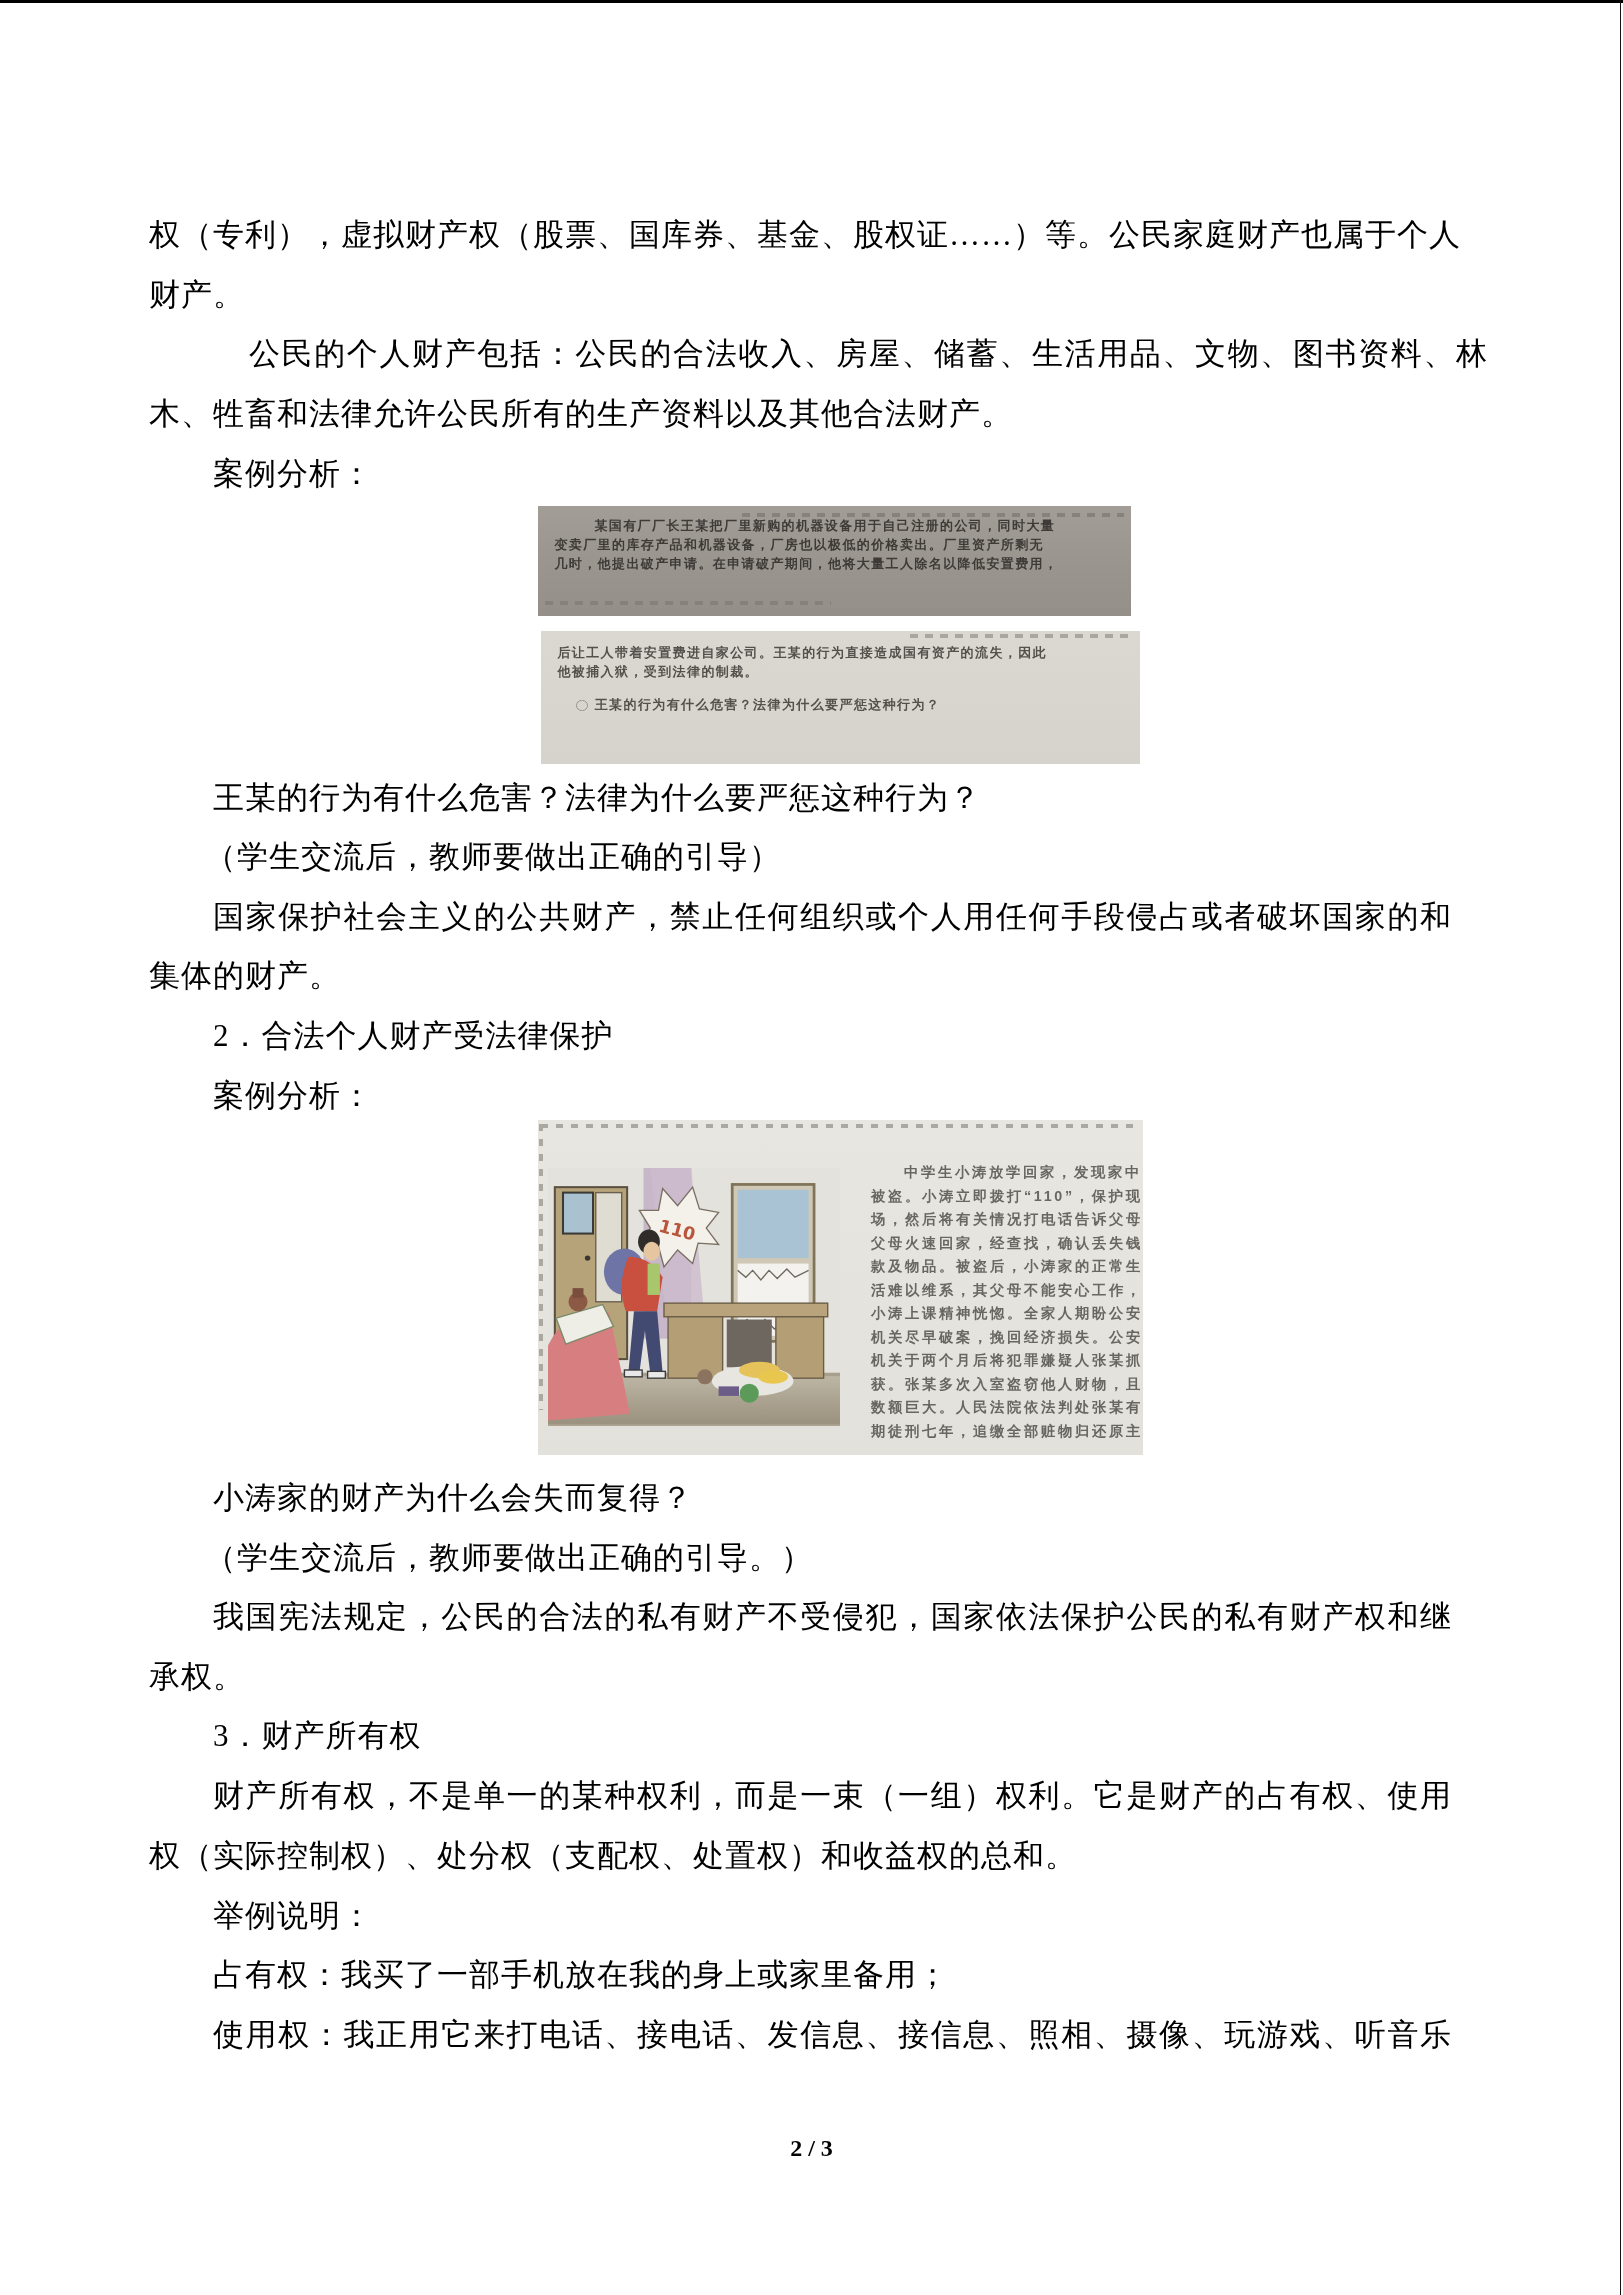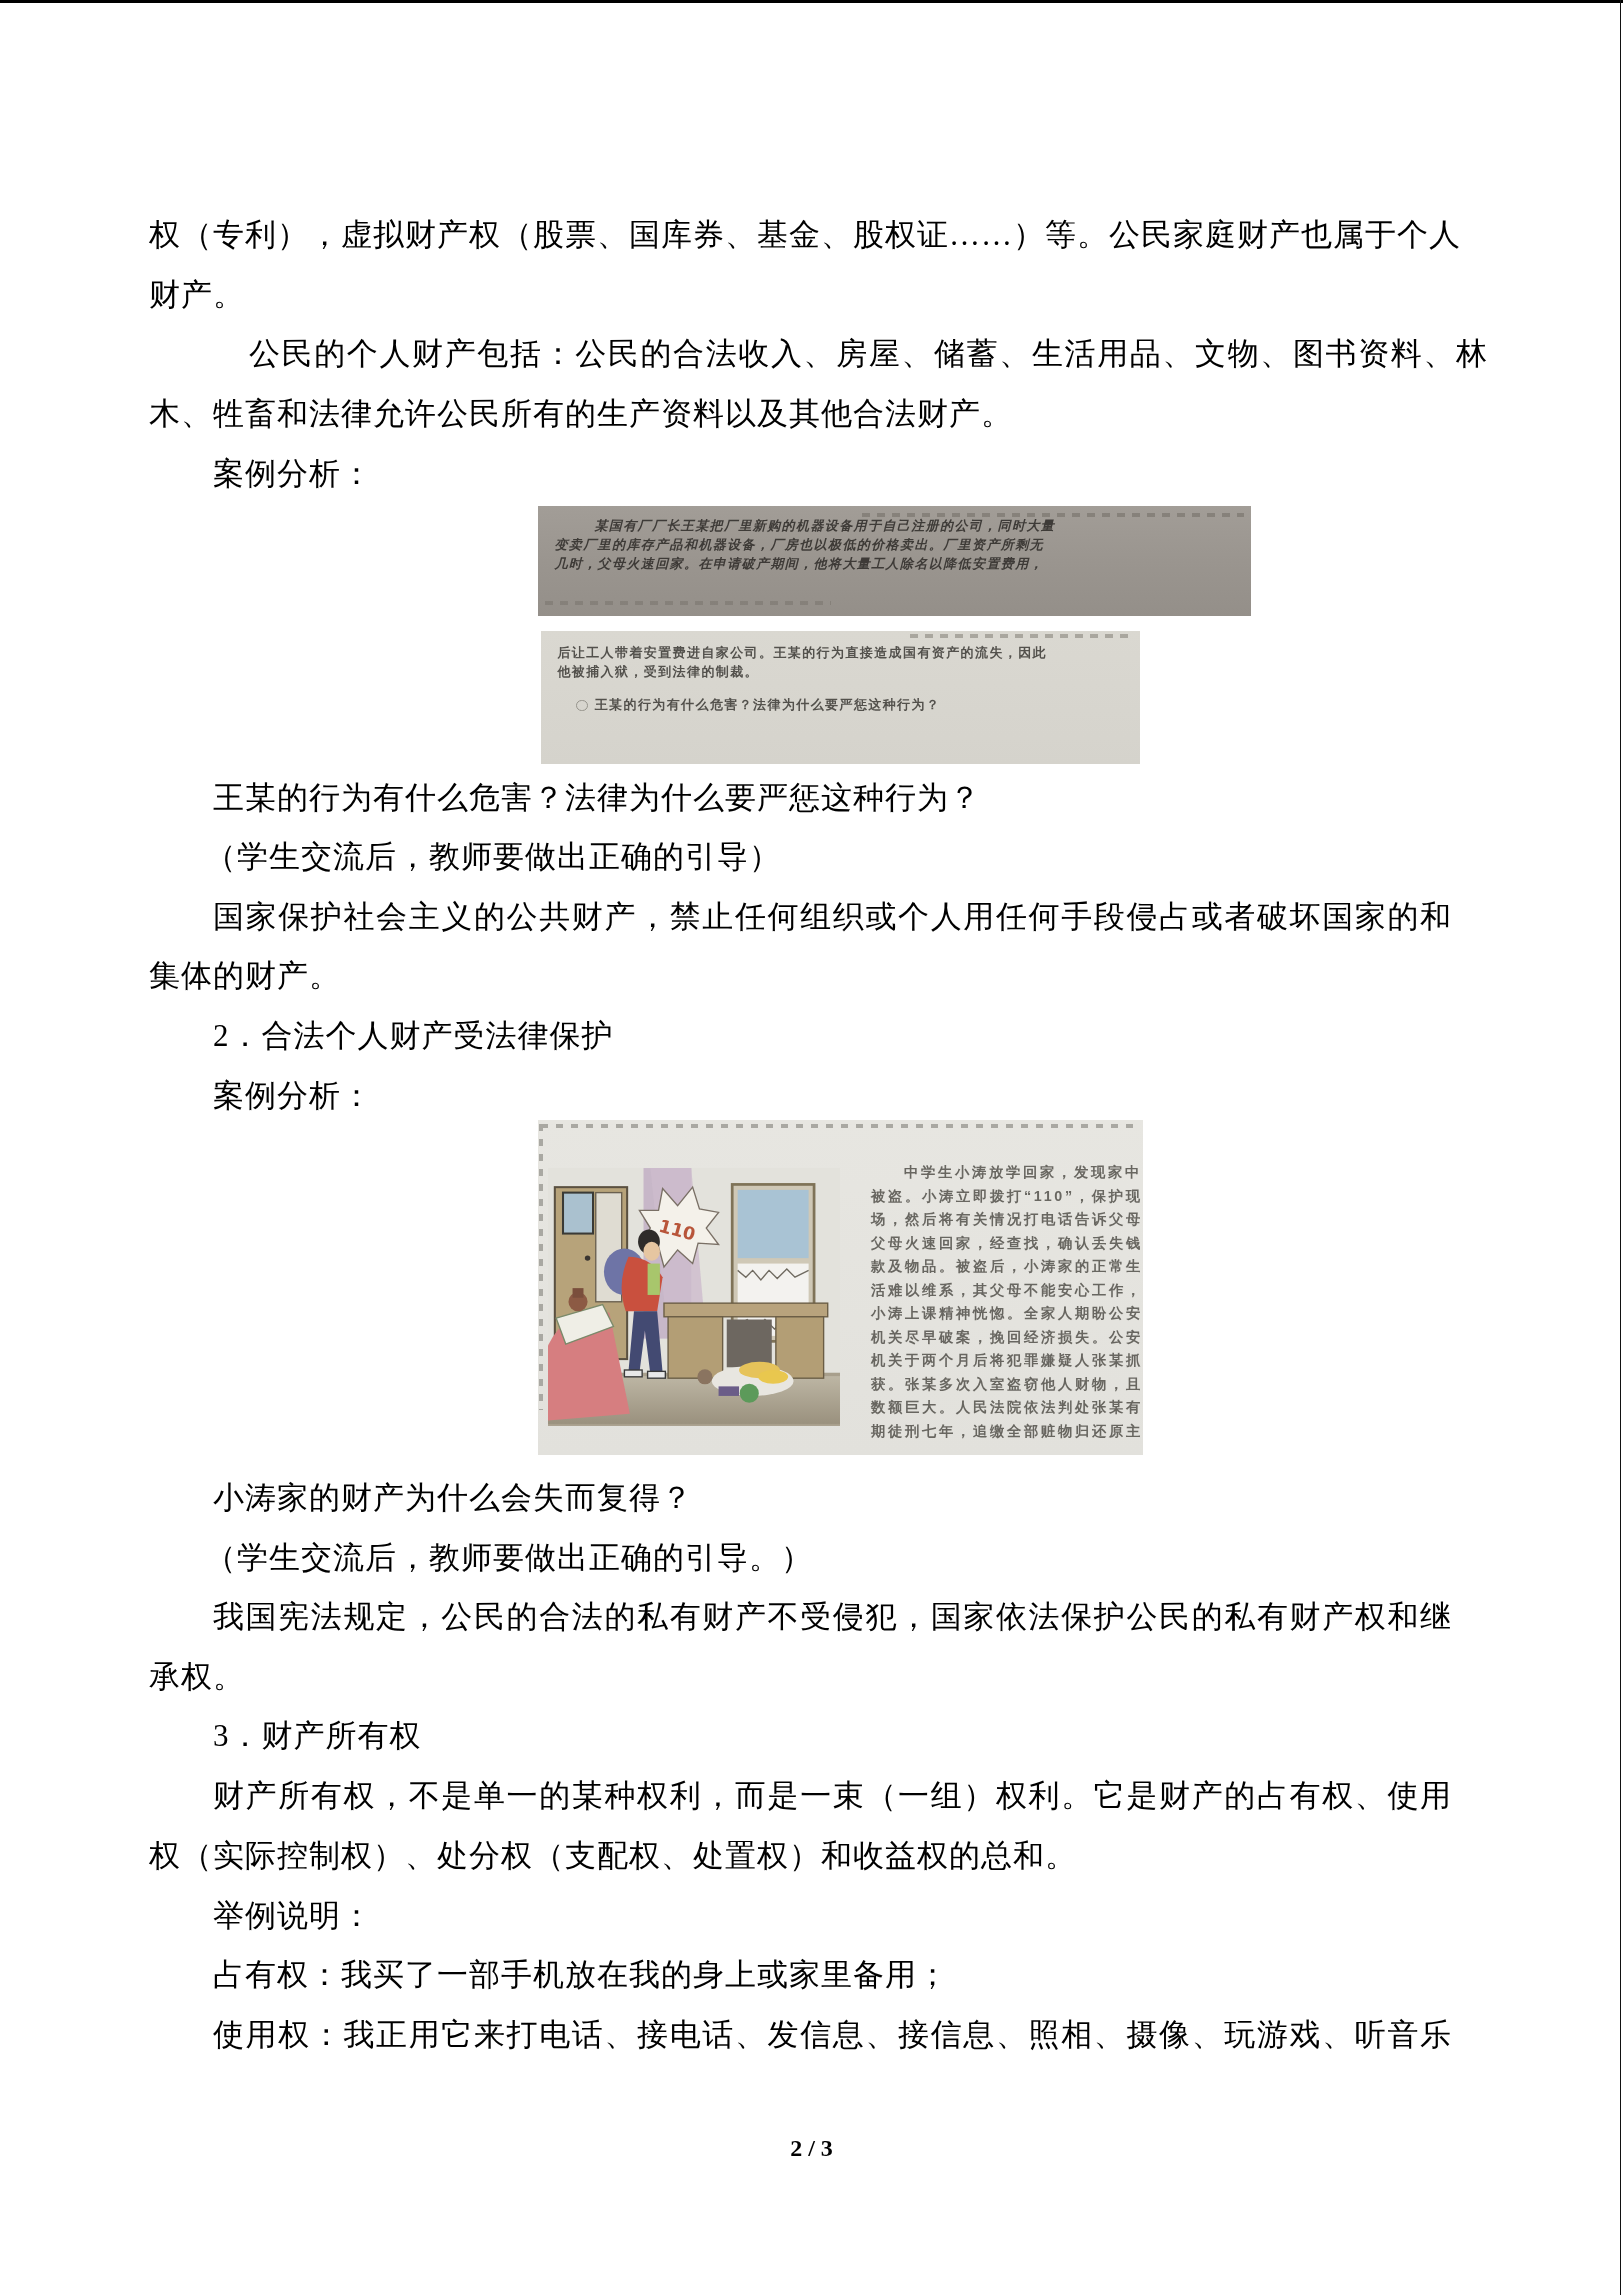--- a/index.html
+++ b/index.html
@@ -8,23 +8,23 @@
   .top-border { position: absolute; left: 0; top: 0; width: 1623px; height: 2.7px; background: #000; }
   .right-border { position: absolute; left: 1620px; top: 0; width: 1.4px; height: 2295px; background: #111; }
   .line { position: absolute; font-size: 31px; line-height: 38px; white-space: nowrap;
           letter-spacing: 1px; height: 38px; }
   .justify { width: 1304px; text-align: justify; text-align-last: justify; }
   .justify.ind { width: 1239px; }
   .ind { left: 213px; }
   .noind { left: 149px; }
 
   
-  .case1a { position: absolute; left: 538px; top: 506px; width: 713px; height: 110px;
+  .case1a { position: absolute; left: 538px; top: 506px; width: 593px; height: 110px;
             background: linear-gradient(180deg, #a29d97 0%, #9a958f 50%, #948f89 100%);
-            box-sizing: border-box; padding: 9.5px 13.6px 0 16.4px; overflow: hidden; font-style: italic; }
+            box-sizing: border-box; padding: 9.5px 13.6px 0 16.4px; overflow: hidden; }
   .case1a .dash-top { position: absolute; right: 6.8px; top: 6.8px; width: 382px; height: 4.1px;
             background: repeating-linear-gradient(90deg, #7b766f 0 8.2px, transparent 8.2px 15px); opacity: .7; }
   .case1a .dash-bot { position: absolute; left: 6.8px; bottom: 11px; width: 286px; height: 4.1px;
             background: repeating-linear-gradient(90deg, #7b766f 0 8.2px, transparent 8.2px 15px); opacity: .6; }
   .case1a .t { font-family: "DejaVu Sans", sans-serif; font-size: 13px; line-height: 19px; color: #2e2b28;
                white-space: nowrap; font-weight: bold; letter-spacing: 1.4px; opacity: .85; position: relative; }
   .case1b { position: absolute; left: 541px; top: 631px; width: 599px; height: 133px;
             background: linear-gradient(180deg, #dad8d1 0%, #d5d3cc 100%);
             box-sizing: border-box; padding: 12.3px 13.6px 0 16.4px; overflow: hidden; }
   .case1b .dash-top { position: absolute; right: 5.5px; top: 2.7px; width: 225px; height: 4.1px;
@@ -60,21 +60,21 @@
 <div class="line noind justify" style="top:216px;">权（专利），虚拟财产权（股票、国库券、基金、股权证……）等。公民家庭财产也属于个人</div>
 <div class="line noind" style="top:276px;">财产。</div>
 <div class="line ind justify" style="top:335px;margin-left:36px;">公民的个人财产包括：公民的合法收入、房屋、储蓄、生活用品、文物、图书资料、林</div>
 <div class="line noind" style="top:395px;text-align:center;">木、牲畜和法律允许公民所有的生产资料以及其他合法财产。</div>
 <div class="line ind" style="top:455px;">案例分析：</div>
 
 <div class="case1a">
   <div class="dash-top"></div>
   <div class="t" style="padding-left:40px;">某国有厂厂长王某把厂里新购的机器设备用于自己注册的公司，同时大量</div>
   <div class="t">变卖厂里的库存产品和机器设备，厂房也以极低的价格卖出。厂里资产所剩无</div>
-  <div class="t">几时，父母火速回家。在申请破产期间，他将大量工人除名以降低安置费用，</div>
+  <div class="t">几时，他提出破产申请。在申请破产期间，他将大量工人除名以降低安置费用，</div>
   <div class="dash-bot"></div>
 </div>
 <div class="case1b">
   <div class="dash-top"></div>
   <div class="t">后让工人带着安置费进自家公司。王某的行为直接造成国有资产的流失，因此</div>
   <div class="t">他被捕入狱，受到法律的制裁。</div>
   <div class="t q">
     <span class="circle"></span><span>王某的行为有什么危害？法律为什么要严惩这种行为？</span>
   </div>
 </div>

